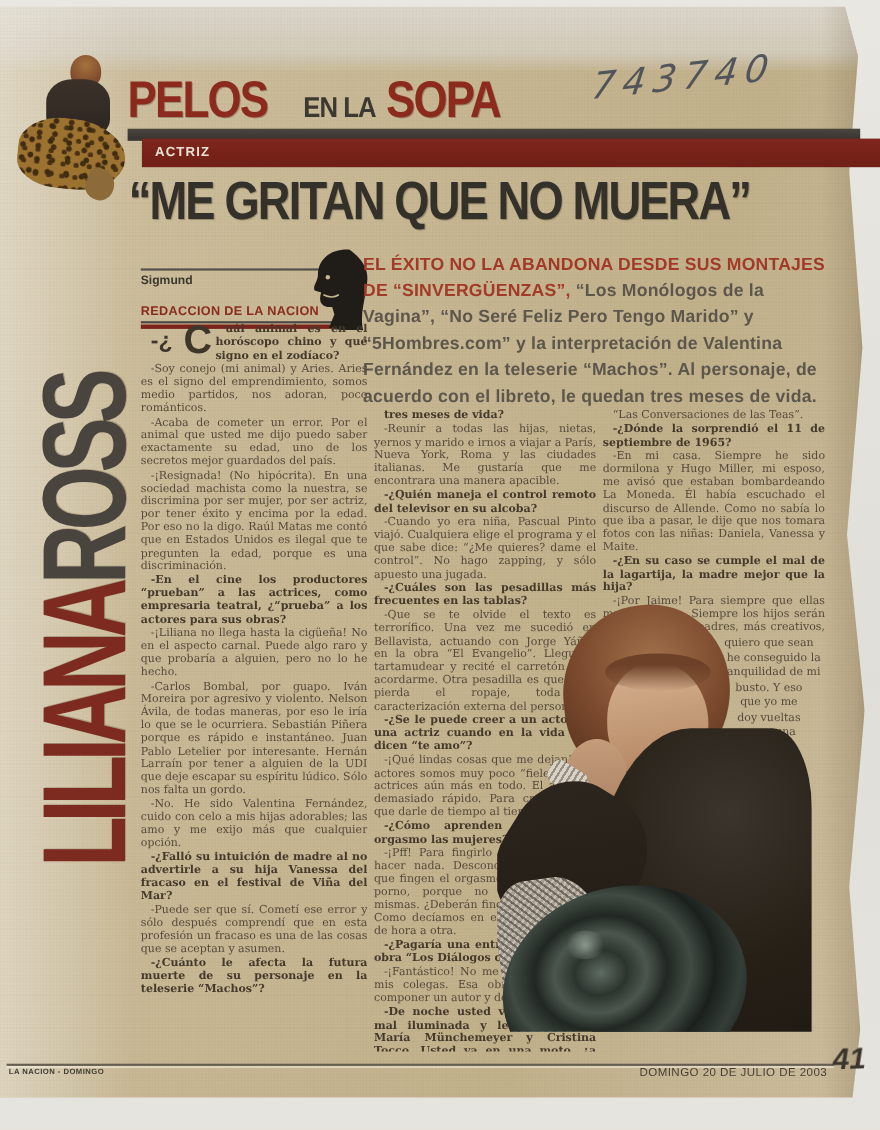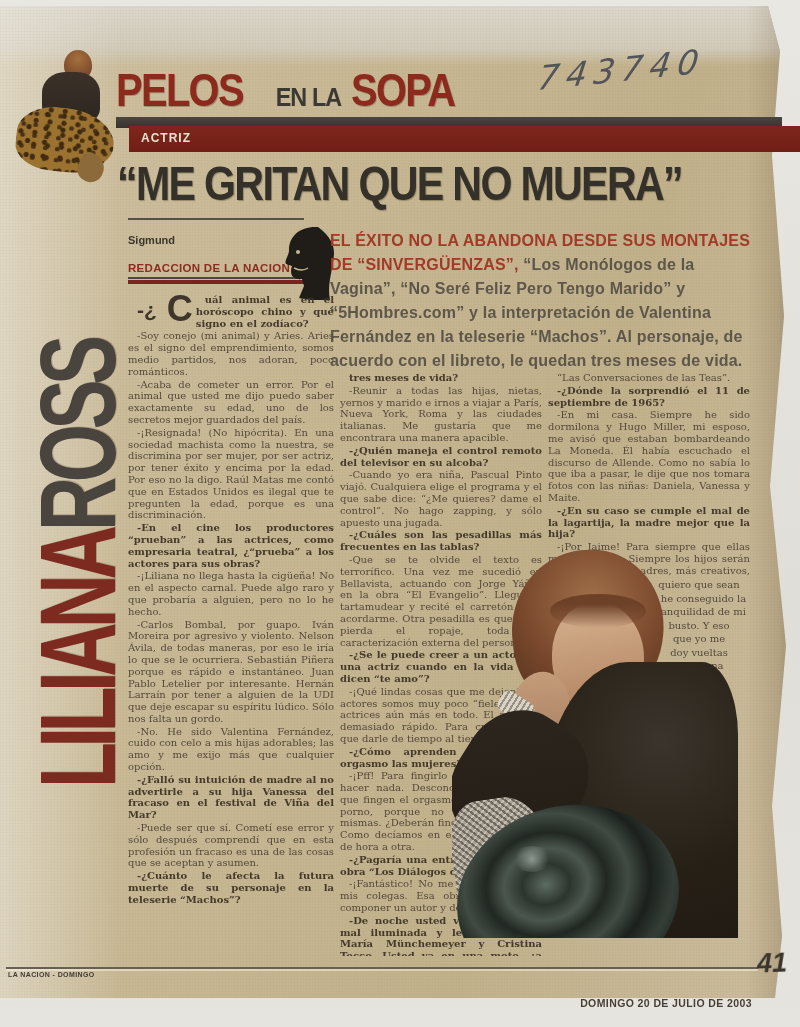--- a/index.html
+++ b/index.html
@@ -57,21 +57,21 @@
   .bar-gray{position:absolute;left:116px;top:117px;width:666px;height:11px;background:linear-gradient(180deg,#4a453f,#36322d);z-index:3;}
   .bar-red{position:absolute;left:129px;top:126px;width:768px;height:26px;background:linear-gradient(180deg,#7e261c,#701f17);z-index:3;}
   .kicker{position:absolute;left:12px;top:5px;color:#e9e2d4;font-weight:bold;font-size:12px;letter-spacing:1px;}
 
   
   .headline{position:absolute;left:117px;top:155px;z-index:3;white-space:nowrap;
     font-weight:bold;font-size:49px;color:#34302a;letter-spacing:-2px;
     transform:scaleX(.84);transform-origin:left top;text-shadow:1px 1px 1px rgba(60,45,25,.35);}
 
   
-  .byline{position:absolute;left:128px;top:218px;width:176px;z-index:3;border-top:2px solid #55514a;padding-top:14px;}
+  .byline{position:absolute;left:128px;top:244px;width:176px;z-index:3;border-top:2px solid #55514a;padding-top:3px;}
   .byline .author{font-size:11px;font-weight:bold;color:#3b372f;}
   .byline .org{font-size:11.5px;font-weight:bold;color:#8a2c1e;letter-spacing:.3px;margin-top:16px;}
   .byline .rule1{height:2px;background:#4c4741;margin-top:3px;}
   .byline .rule2{height:4px;background:#7c241c;margin-top:1px;}
   .profile-icon{position:absolute;left:282px;top:226px;z-index:3;}
 
   
   .intro{position:absolute;left:330px;top:229px;width:420px;z-index:3;
     font-weight:bold;font-size:16px;line-height:1.5;letter-spacing:.2px;filter:blur(.25px);}
   .intro .red{color:#a23a28;}
@@ -118,21 +118,21 @@
     transform:rotate(-14deg);
     background:radial-gradient(ellipse at 42% 40%,#5e6c62 0%,#2c342e 13%,#4b574e 23%,#212722 33%,#404b43 45%,#1b201c 57%,#343e37 70%,#141815 86%,#0f1310 100%);}
   .portrait .glint{position:absolute;left:60px;top:300px;width:40px;height:26px;border-radius:50%;
     background:radial-gradient(circle,#8b978d 0%,rgba(139,151,141,0) 70%);}
 
   
   .footrule{position:absolute;left:6px;top:967px;width:752px;height:2px;background:#675f52;z-index:6;
     box-shadow:0 2px 0 rgba(255,250,238,.45);}
   .foot-left{position:absolute;left:8px;top:971px;z-index:6;font-size:7px;font-weight:bold;color:#413d34;letter-spacing:.4px;}
   .foot-date{position:absolute;left:520px;top:969px;width:232px;z-index:6;text-align:right;
-    font-size:10.5px;font-weight:bold;color:#453f35;letter-spacing:.4px;filter:blur(.2px);margin-top:28px;}
+    font-size:10.5px;font-weight:normal;color:#453f35;letter-spacing:.4px;filter:blur(.2px);}
   .foot-page{position:absolute;left:757px;top:948px;z-index:6;font-size:27px;font-weight:bold;font-style:italic;
     color:#3a362e;transform:rotate(-2deg);filter:blur(.3px);}
 </style>
 </head>
 <body>
 
 <div id="stage">
 
   <div id="paper">
     <div class="topstrip"></div>

